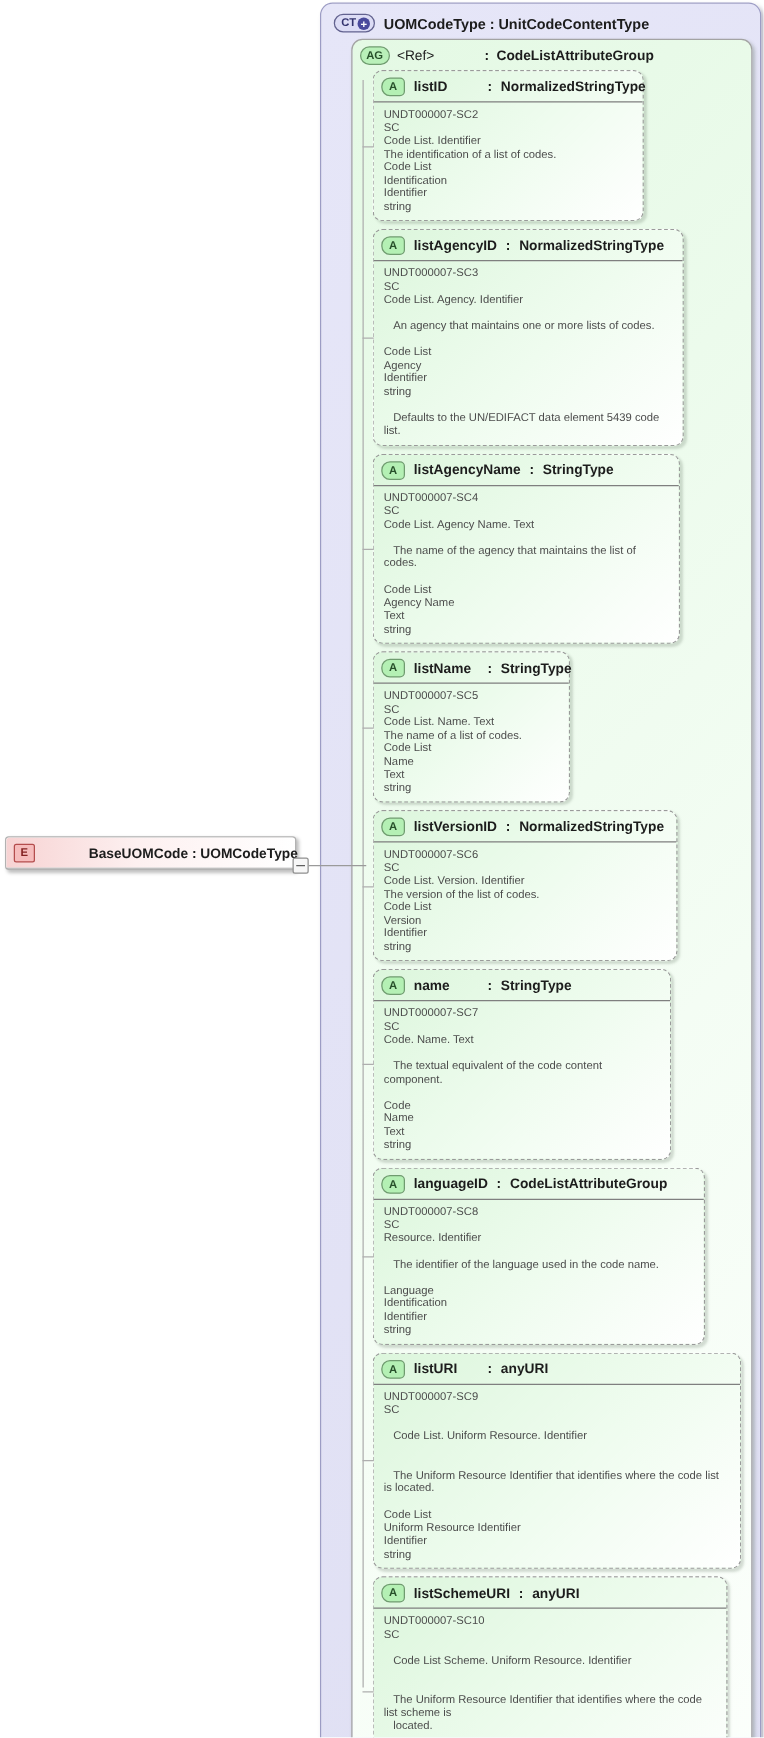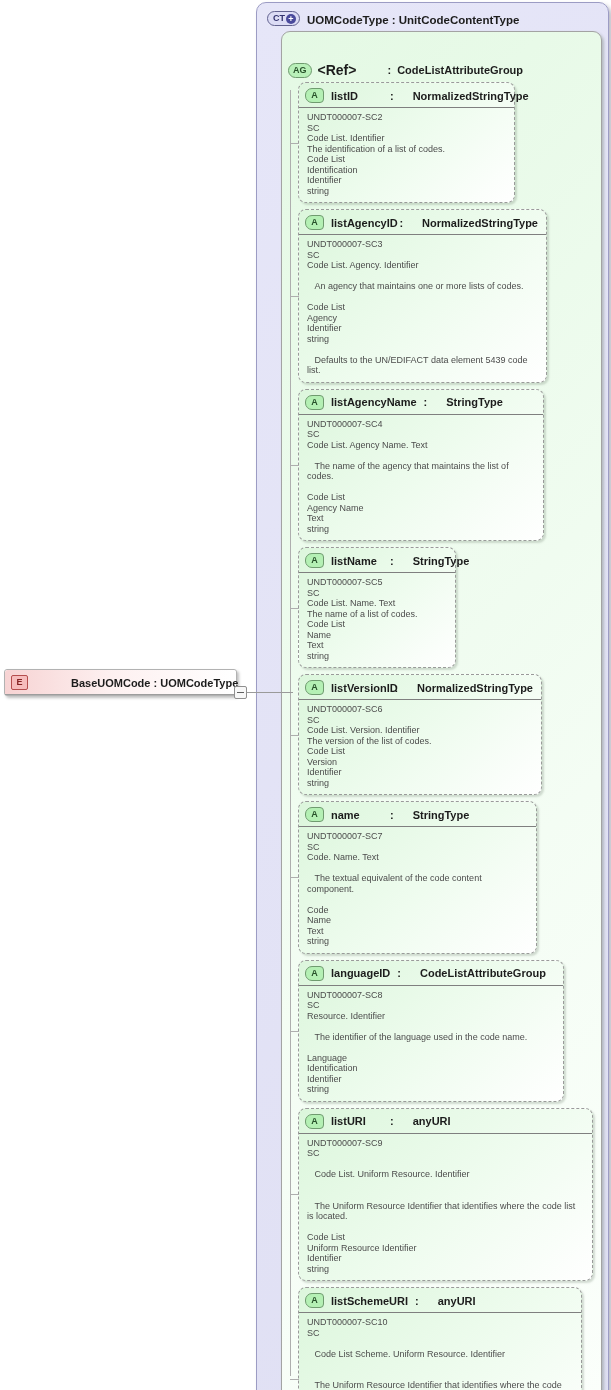--- a/index.html
+++ b/index.html
@@ -96,23 +96,22 @@
     border: 1px solid #a3a3a3;
     border-radius: 9px;
     box-shadow: 2px 2px 3px rgba(70,90,70,0.3);
     padding: 4px 4px 6px 4px;
   }
   .ag-header {
     display: flex;
     align-items: center;
     gap: 6px;
     padding: 1px 0 4px 2px;
-    margin-top: 25px;
-  }
-  .ag-name { font-size: 14px; font-weight: bold; color: #1c1c1c; min-width: 64px; }
+  }
+  .ag-name { font-size: 11px; font-weight: normal; color: #1c1c1c; min-width: 64px; }
   .ag-colon, .attr-colon { font-size: 11px; font-weight: bold; color: #1c1c1c; }
   .ag-type { font-size: 11px; font-weight: bold; color: #1c1c1c; }
 
   
   .ag-body {
     position: relative;
     padding-left: 12px;
   }
   .ag-body::before {
     content: "";
@@ -136,21 +135,21 @@
     border-top: 1px solid #aeaeae;
   }
   .attr-header {
     display: flex;
     align-items: center;
     gap: 7px;
     padding: 5px 8px 4px 6px;
     border-bottom: 1px solid #7f7f7f;
   }
   .attr-name { font-size: 11px; font-weight: bold; color: #1c1c1c; min-width: 52px; white-space: nowrap; }
-  .attr-type { font-size: 11px; font-weight: bold; color: #1c1c1c; white-space: nowrap; margin-left: 12px; }
+  .attr-type { font-size: 11px; font-weight: bold; color: #1c1c1c; white-space: nowrap; }
   .attr-doc {
     padding: 4px 8px 6px 8px;
     font-size: 9px;
     line-height: 10.5px;
     color: #4c4c4c;
     white-space: pre-wrap;
   }
   
   .attr-0 { width: 217px; }
   .attr-1 { width: 249px; }

